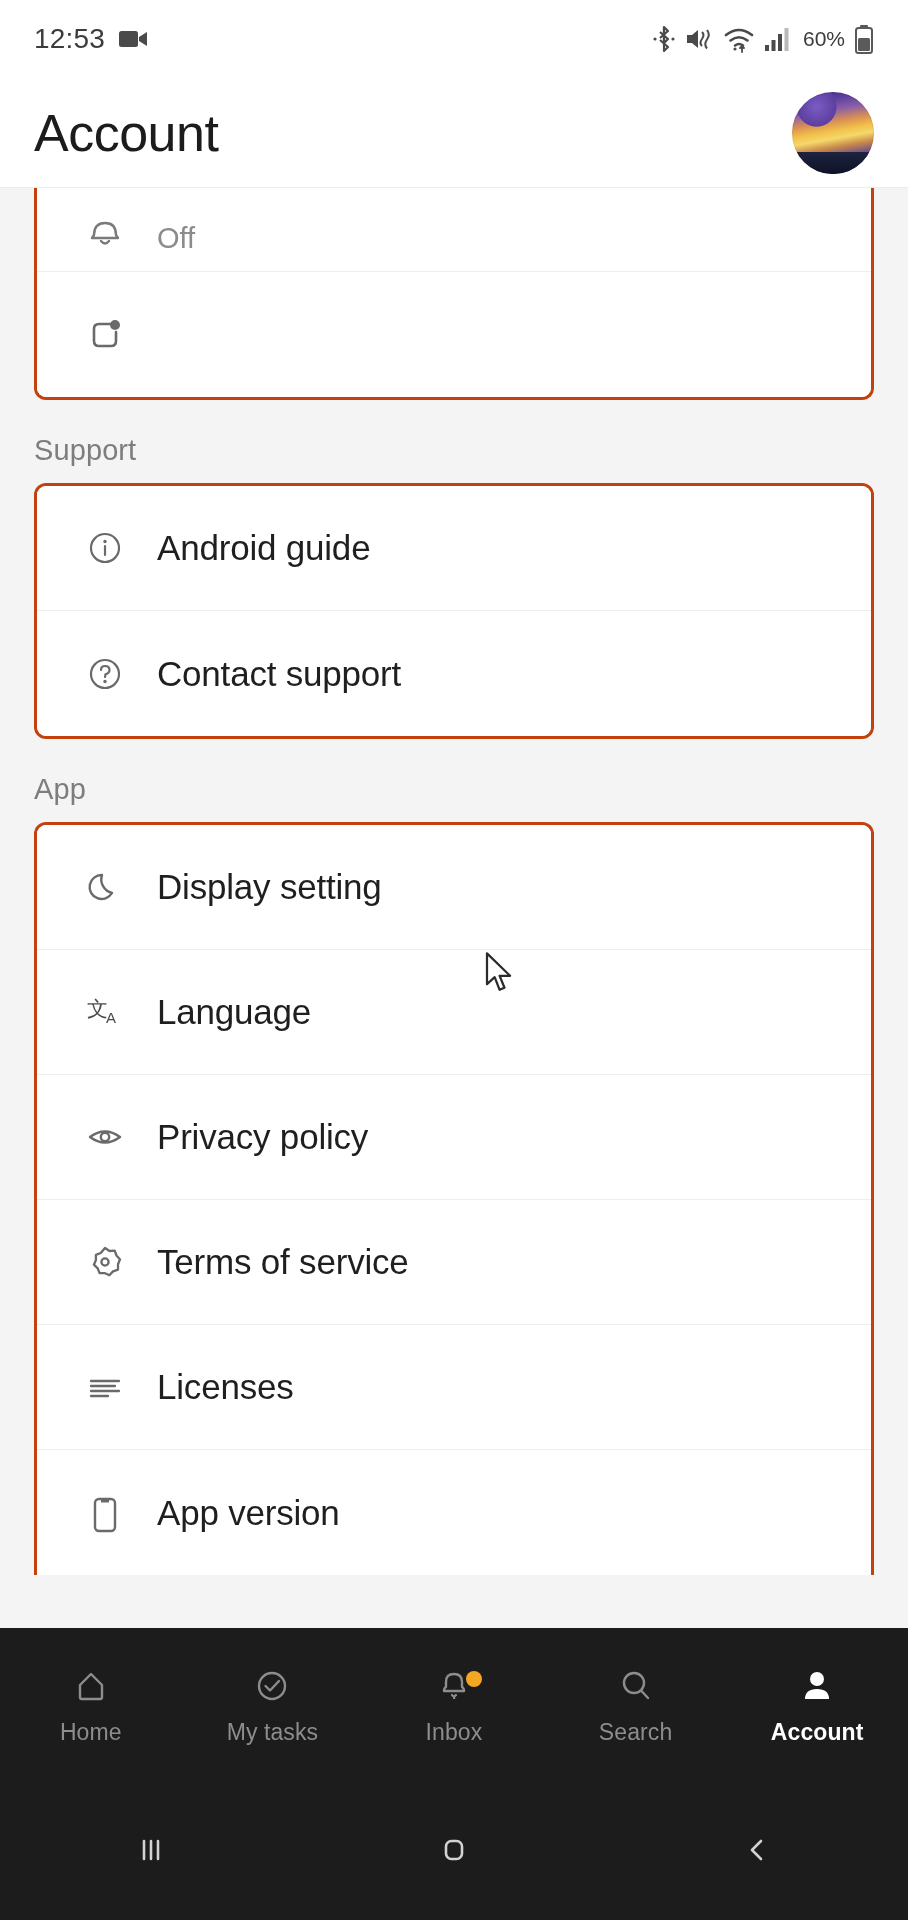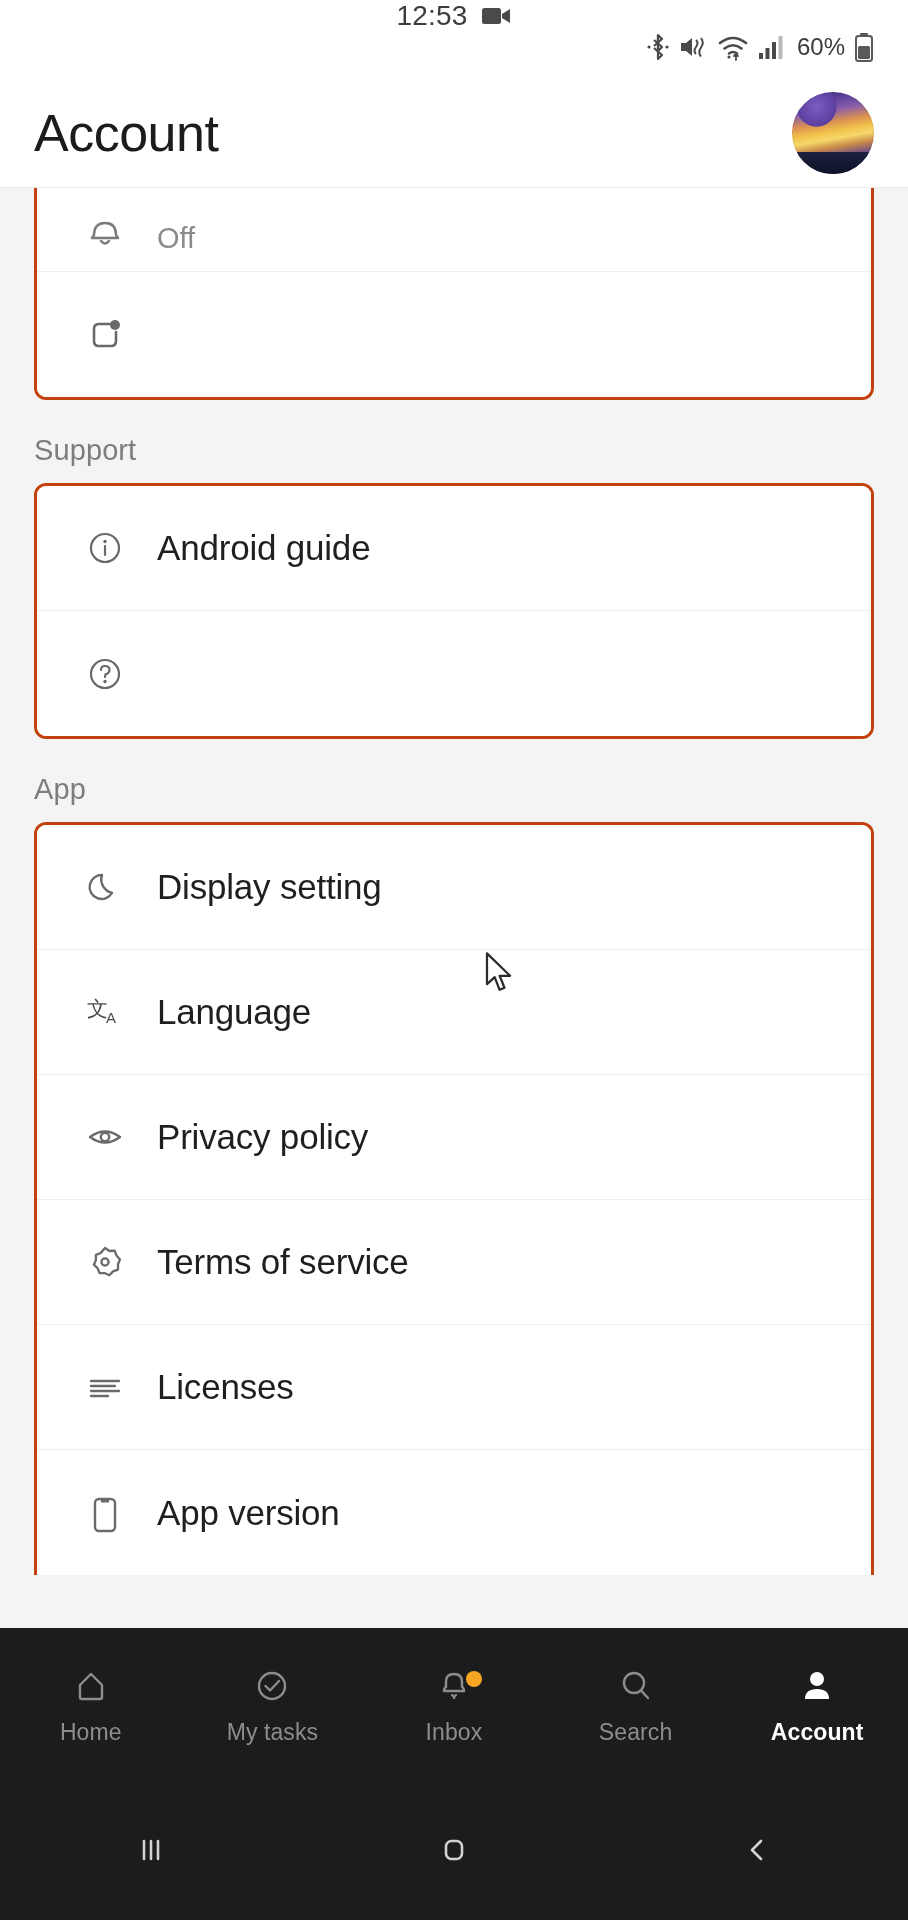--- a/index.html
+++ b/index.html
@@ -7,26 +7,26 @@
     width:908px; height:1920px;
     background:#f2f2f2;
     font-family:"Liberation Sans", sans-serif;
     overflow:hidden;
   }
   .phone { position:relative; width:908px; height:1920px; background:#f4f4f4; }
 
   
   .statusbar{
     height:78px; background:#ffffff; display:flex; align-items:center;
-    padding:0 34px; color:#4a4a4a;flex-direction:column;
+    padding:0 34px; color:#4a4a4a;
   }
   .sb-left{ display:flex; align-items:center; gap:14px; }
   .sb-time{ font-size:28px; letter-spacing:.2px; color:#3c3c3c; }
   .sb-right{ margin-left:auto; display:flex; align-items:center; gap:9px; }
-  .sb-batt-text{ font-size:24px; color:#3c3c3c; margin-left:4px; }
+  .sb-batt-text{ font-size:21px; color:#3c3c3c; margin-left:4px; }
   .sb-ico{ display:block; }
 
   
   .header{
     height:110px; background:#ffffff; display:flex; align-items:center;
     padding:0 34px; border-bottom:1px solid #ececec;
   }
   .title{ font-size:52px; color:#1c1c1c; font-weight:400; letter-spacing:-.5px; }
   .avatar{
     margin-left:auto; width:82px; height:82px; border-radius:50%;
@@ -195,20 +195,23 @@
         </div>
       </div>
       <div class="row">
         <div class="row-ico">
           <svg width="46" height="46" viewBox="0 0 46 46">
             <circle cx="23" cy="23" r="14" fill="none" stroke="#6a6a6a" stroke-width="2.2"></circle>
             <path d="M19 19 q0 -4 4 -4 q4.5 0 4.5 4 q0 3.2 -4 4.3 L23 26" fill="none" stroke="#6a6a6a" stroke-width="2.2" stroke-linecap="round"></path>
             <circle cx="23" cy="30.5" r="1.7" fill="#6a6a6a"></circle>
           </svg>
         </div>
+        <div class="row-txt">
+          <div class="row-title">Contact support</div>
+        </div>
       </div>
     </div>
 
     <div class="section-label">App</div>
     <div class="card bottom-cut">
       <div class="row">
         <div class="row-ico">
           <svg width="46" height="46" viewBox="0 0 46 46">
             <path d="M30 29 a12 12 0 1 1 -10 -18 a14 14 0 0 0 10 18 Z" fill="none" stroke="#6a6a6a" stroke-width="2.4" stroke-linejoin="round"></path>
           </svg>

